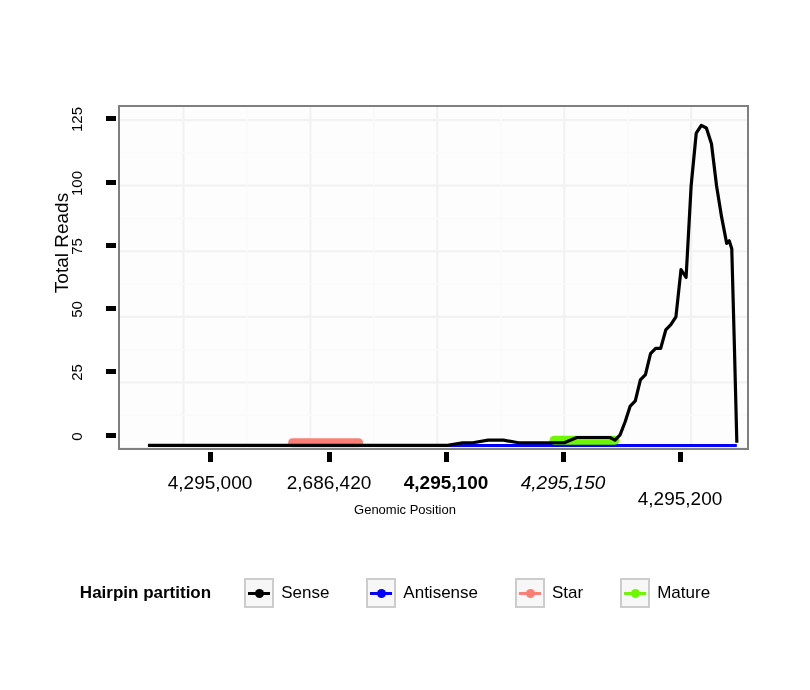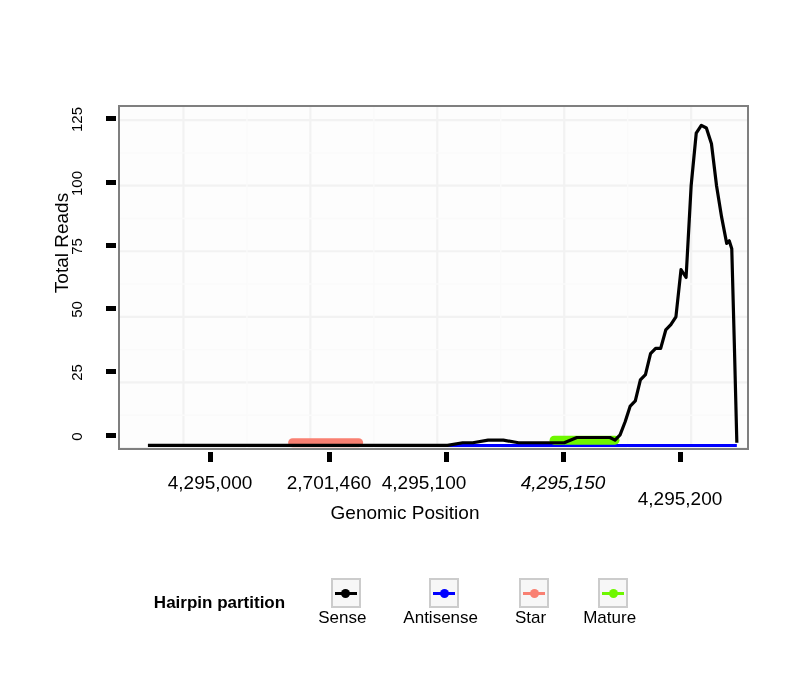--- a/index.html
+++ b/index.html
@@ -101,21 +101,21 @@
     transform: rotate(-90deg);
     transform-origin: center center;
     white-space: nowrap;
   }
   #x-axis-title {
     position: absolute;
     left: 0;
     top: 502px;
     width: 810px;
     text-align: center;
-    font-size: 19px;
+    font-size: 13px;
     white-space: nowrap;
   }
 
   
   #legend {
     position: absolute;
     left: 0;
     top: 578px;
     width: 810px;
     display: flex;
@@ -126,21 +126,20 @@
   #legend-title {
     font-size: 17px;
     font-weight: bold;
     margin-right: 16px;
     white-space: nowrap;
   }
   .legend-entry {
     display: flex;
     align-items: center;
     margin-right: 6px;
-    flex-direction: column;
   }
   .legend-key {
     width: 30px;
     height: 30px;
     background: #f7f7f7;
     border: 2px solid #cccccc;
     box-sizing: border-box;
     position: relative;
     margin-right: 7px;
     flex: 0 0 auto;
@@ -186,23 +185,23 @@
   <div class="axis-tick ytick-mark" style="left:106px; top:306px;"></div>
   <div class="ytick-label" style="left:54px; top:301px;">50</div>
   <div class="axis-tick ytick-mark" style="left:106px; top:369px;"></div>
   <div class="ytick-label" style="left:54px; top:364px;">25</div>
   <div class="axis-tick ytick-mark" style="left:106px; top:433px;"></div>
   <div class="ytick-label" style="left:54px; top:428px;">0</div>
 
   <div class="axis-tick xtick-mark" style="left:208px;"></div>
   <div class="xtick-label" style="left:150px;">4,295,000</div>
   <div class="axis-tick xtick-mark" style="left:327px;"></div>
-  <div class="xtick-label" style="left:269px;">2,701,460</div>
+  <div class="xtick-label" style="left:269px;">2,686,420</div>
   <div class="axis-tick xtick-mark" style="left:444px;"></div>
-  <div class="xtick-label" style="left:364px;">4,295,100</div>
+  <div class="xtick-label" style="left:386px;font-weight:bold;">4,295,100</div>
   <div class="axis-tick xtick-mark" style="left:561px;"></div>
   <div class="xtick-label" style="left:503px;font-style:italic;">4,295,150</div>
   <div class="axis-tick xtick-mark" style="left:678px;"></div>
   <div class="xtick-label" style="left:620px;margin-top:16px;">4,295,200</div>
 
   <div id="x-axis-title">Genomic Position</div>
 
   <div id="plot-panel">
     <div id="panel-bg"></div>
     <svg id="grid-svg" viewBox="0 0 627 341" preserveAspectRatio="none">

